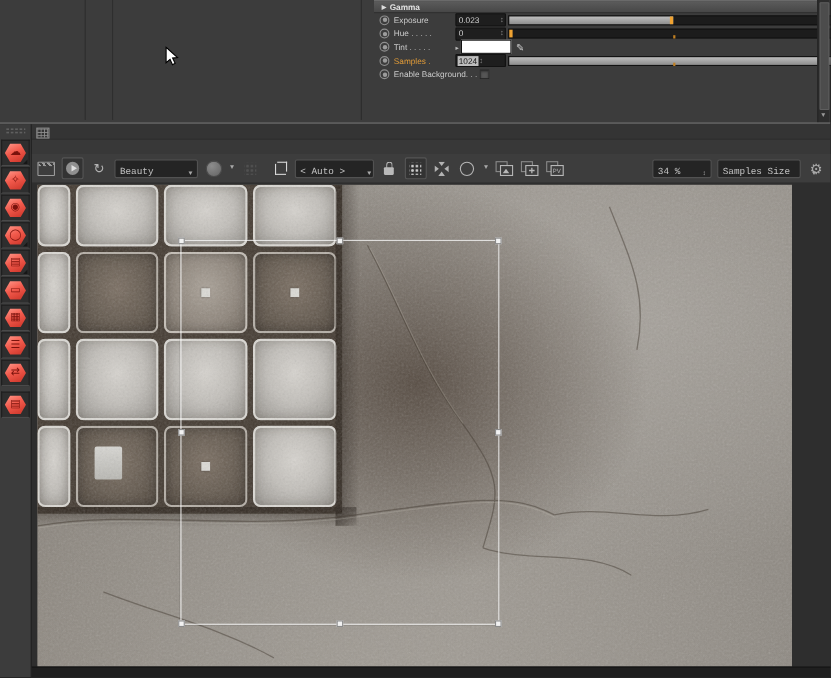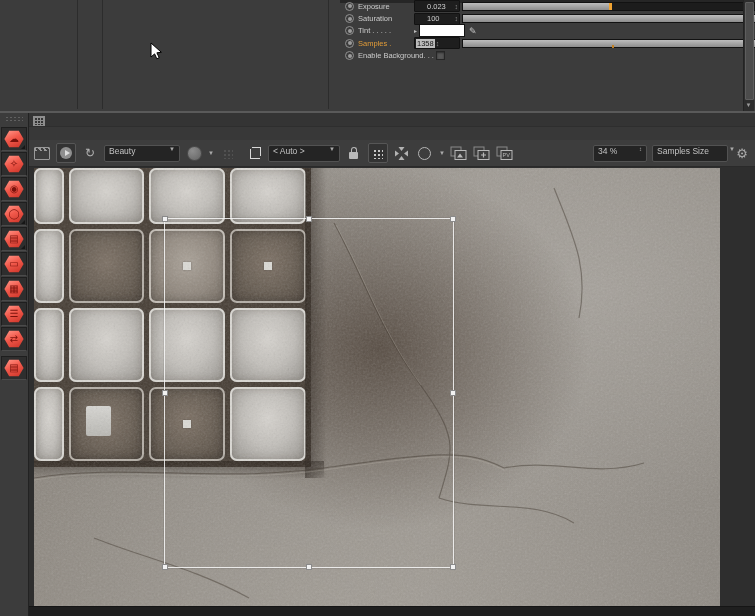--- a/index.html
+++ b/index.html
@@ -16,21 +16,21 @@
       border-top:1px solid #6a6a6a;border-bottom:1px solid #303030;color:#e3e3e3;
       font-size:7.5px;font-weight:bold;display:flex;align-items:center;padding-left:7px;gap:3px;}
   .section-header .tri{font-size:5.5px;color:#dcdcdc;}
   .param-row{position:relative;height:12.4px;display:flex;align-items:center;}
   .anim-dot{width:7px;height:7px;border-radius:50%;border:1px solid #909090;margin-left:5px;
       display:inline-block;position:relative;flex:none;}
   .anim-dot::after{content:"";position:absolute;left:1.5px;top:1.5px;width:4px;height:4px;border-radius:50%;background:#9c9c9c;}
   .p-label{width:56px;margin-left:4px;font-size:7.5px;color:#cbcbcb;white-space:nowrap;overflow:hidden;flex:none;}
   .val-box{width:44px;height:10px;background:#1e1e1e;border:1px solid #121212;border-radius:1px;
       display:flex;align-items:center;flex:none;margin-right:2px;}
-  .val-box .val{flex:1;font-size:7.5px;color:#cfcfcf;padding-left:12px;white-space:nowrap;}
+  .val-box .val{flex:1;font-size:7.5px;color:#cfcfcf;padding-left:2px;white-space:nowrap;}
   .val-box .val.sel{background:#bdbdbd;color:#141414;margin:1px;padding:0 1px;flex:none;}
   .val-box .stepper{font-size:7px;color:#8b8b8b;padding-right:1px;}
   .slider{position:relative;width:298px;height:7px;background:#1c1c1c;border:1px solid #121212;flex:none;}
   .slider .fill{position:absolute;left:0;top:0;bottom:0;background:linear-gradient(#bdbdbd,#8d8d8d);}
   .slider .cap{position:absolute;top:0;bottom:0;width:3px;background:#f0a332;}
   .slider .ctick{position:absolute;bottom:-1px;width:2px;height:3px;background:#c07f22;left:50%;}
   .swatch{width:44px;height:11px;border:1px solid #121212;flex:none;}
   .pre-tri{font-size:6px;color:#bbb;margin:0 2px 0 0;}
   .pen-icon{font-size:9px;color:#c9c9c9;margin-left:4px;}
   .checkbox{width:7px;height:7px;background:#565656;border:1px solid #262626;box-shadow:inset 0 1px 2px rgba(0,0,0,.5);flex:none;}
@@ -59,21 +59,21 @@
       background-image:linear-gradient(#8e8e8e 1px,transparent 1px),linear-gradient(90deg,#8e8e8e 1px,transparent 1px);
       background-size:3px 3px;}
   #menubar{position:absolute;left:0;top:13px;right:0;height:14px;display:flex;align-items:center;
       padding-left:6px;gap:12px;background:#3c3c3c;}
   .menu-item{font-size:9.5px;color:#cdcdcd;}
   #toolbar{position:absolute;left:0;top:27px;right:0;height:26px;background:#3d3d3d;border-bottom:1px solid #2a2a2a;
       display:flex;align-items:center;padding:0 5px 0 4px;gap:5px;}
   .tb-btn{height:18px;min-width:18px;display:flex;align-items:center;justify-content:center;flex:none;color:#b5b5b5;}
   .tb-btn.pressed{background:#333;border:1px solid #565656;border-radius:2px;}
   .tb-sel{height:15px;background:#242424;border:1px solid #525252;border-radius:2px;display:flex;
-      align-items:flex-start;flex:none;color:#c3c3c3;font-size:8.5px;padding:0 4px;gap:20px;}
+      align-items:flex-end;flex:none;color:#c3c3c3;font-size:8.5px;padding:0 4px;gap:20px;font-family:Liberation Mono, monospace;}
   .tb-sel .grow{flex:1;white-space:nowrap;}
   .chev{font-size:6px;color:#a9a9a9;}
   .slate{width:14px;height:11px;border:1px solid #9a9a9a;border-radius:1px;position:relative;background:#3d3d3d;}
   .slate::before{content:"";position:absolute;left:0;top:0;right:0;height:3px;
       background:repeating-linear-gradient(55deg,#9a9a9a 0 2px,#3d3d3d 2px 4px);}
   .playc{width:12px;height:12px;border-radius:50%;background:#8f8f8f;position:relative;}
   .playc::after{content:"";position:absolute;left:4.5px;top:3px;width:0;height:0;
       border-left:5px solid #dedede;border-top:3px solid transparent;border-bottom:3px solid transparent;}
   .refresh{font-size:12px;color:#b2b2b2;line-height:12px;}
   .rgbc{width:13px;height:13px;border-radius:50%;background:radial-gradient(circle at 35% 30%,#8d8d8d,#636363);
@@ -120,57 +120,62 @@
 </head>
 <body>
 
 <div id="top-panel" class="abs">
   <div class="pane" style="left:0;width:77px;"></div>
   <div class="pane" style="left:78px;width:24px;"></div>
   <div class="pane" style="left:103px;width:225px;"></div>
 
   <div id="params">
     <div class="params-topstrip"></div>
+    <div class="section-header">
+      <span class="tri">▶</span>
+      <span>Gamma</span>
+    </div>
     <div>
         <div class="param-row">
           <span class="anim-dot"></span>
           <span class="p-label">Exposure</span>
           <div class="val-box">
             <span class="val">0.023</span>
             <span class="stepper">↕</span>
           </div>
           <div class="slider">
             <div class="fill" style="width: 50%;"></div>
             <div class="cap" style="left: calc(50% - 3px); background: rgb(240, 163, 50);"></div>
           </div>
         </div>
         <div class="param-row">
           <span class="anim-dot"></span>
-          <span class="p-label">Saturation</span>
+          <span class="p-label">Hue . . . . .</span>
           <div class="val-box">
-            <span class="val">100</span>
+            <span class="val">0</span>
             <span class="stepper">↕</span>
           </div>
           <div class="slider">
-            <div class="fill" style="width: 99%;"></div>
-            <div class="cap" style="left: calc(99% - 3px); background: rgb(240, 163, 50);"></div>
+            <div class="fill" style="width: 0%;"></div>
+            <div class="cap" style="left: 0px; background: rgb(240, 163, 50);"></div>
+            <div class="ctick"></div>
           </div>
         </div>
         <div class="param-row">
           <span class="anim-dot"></span>
           <span class="p-label">Tint . . . . .</span>
           <span class="pre-tri">▸</span>
           <div class="swatch" style="background: rgb(255, 255, 255);"></div>
           <span class="pen-icon">✎</span>
         </div>
         <div class="param-row">
           <span class="anim-dot"></span>
           <span class="p-label" style="color: rgb(224, 155, 56);">Samples .</span>
           <div class="val-box">
-            <span class="val sel">1358</span>
+            <span class="val sel">1024</span>
             <span class="stepper">↕</span>
           </div>
           <div class="slider">
             <div class="fill" style="width: 99%;"></div>
             <div class="cap" style="left: calc(99% - 3px); background: rgb(240, 163, 50);"></div>
             <div class="ctick"></div>
           </div>
         </div>
       </div>
     <div>

